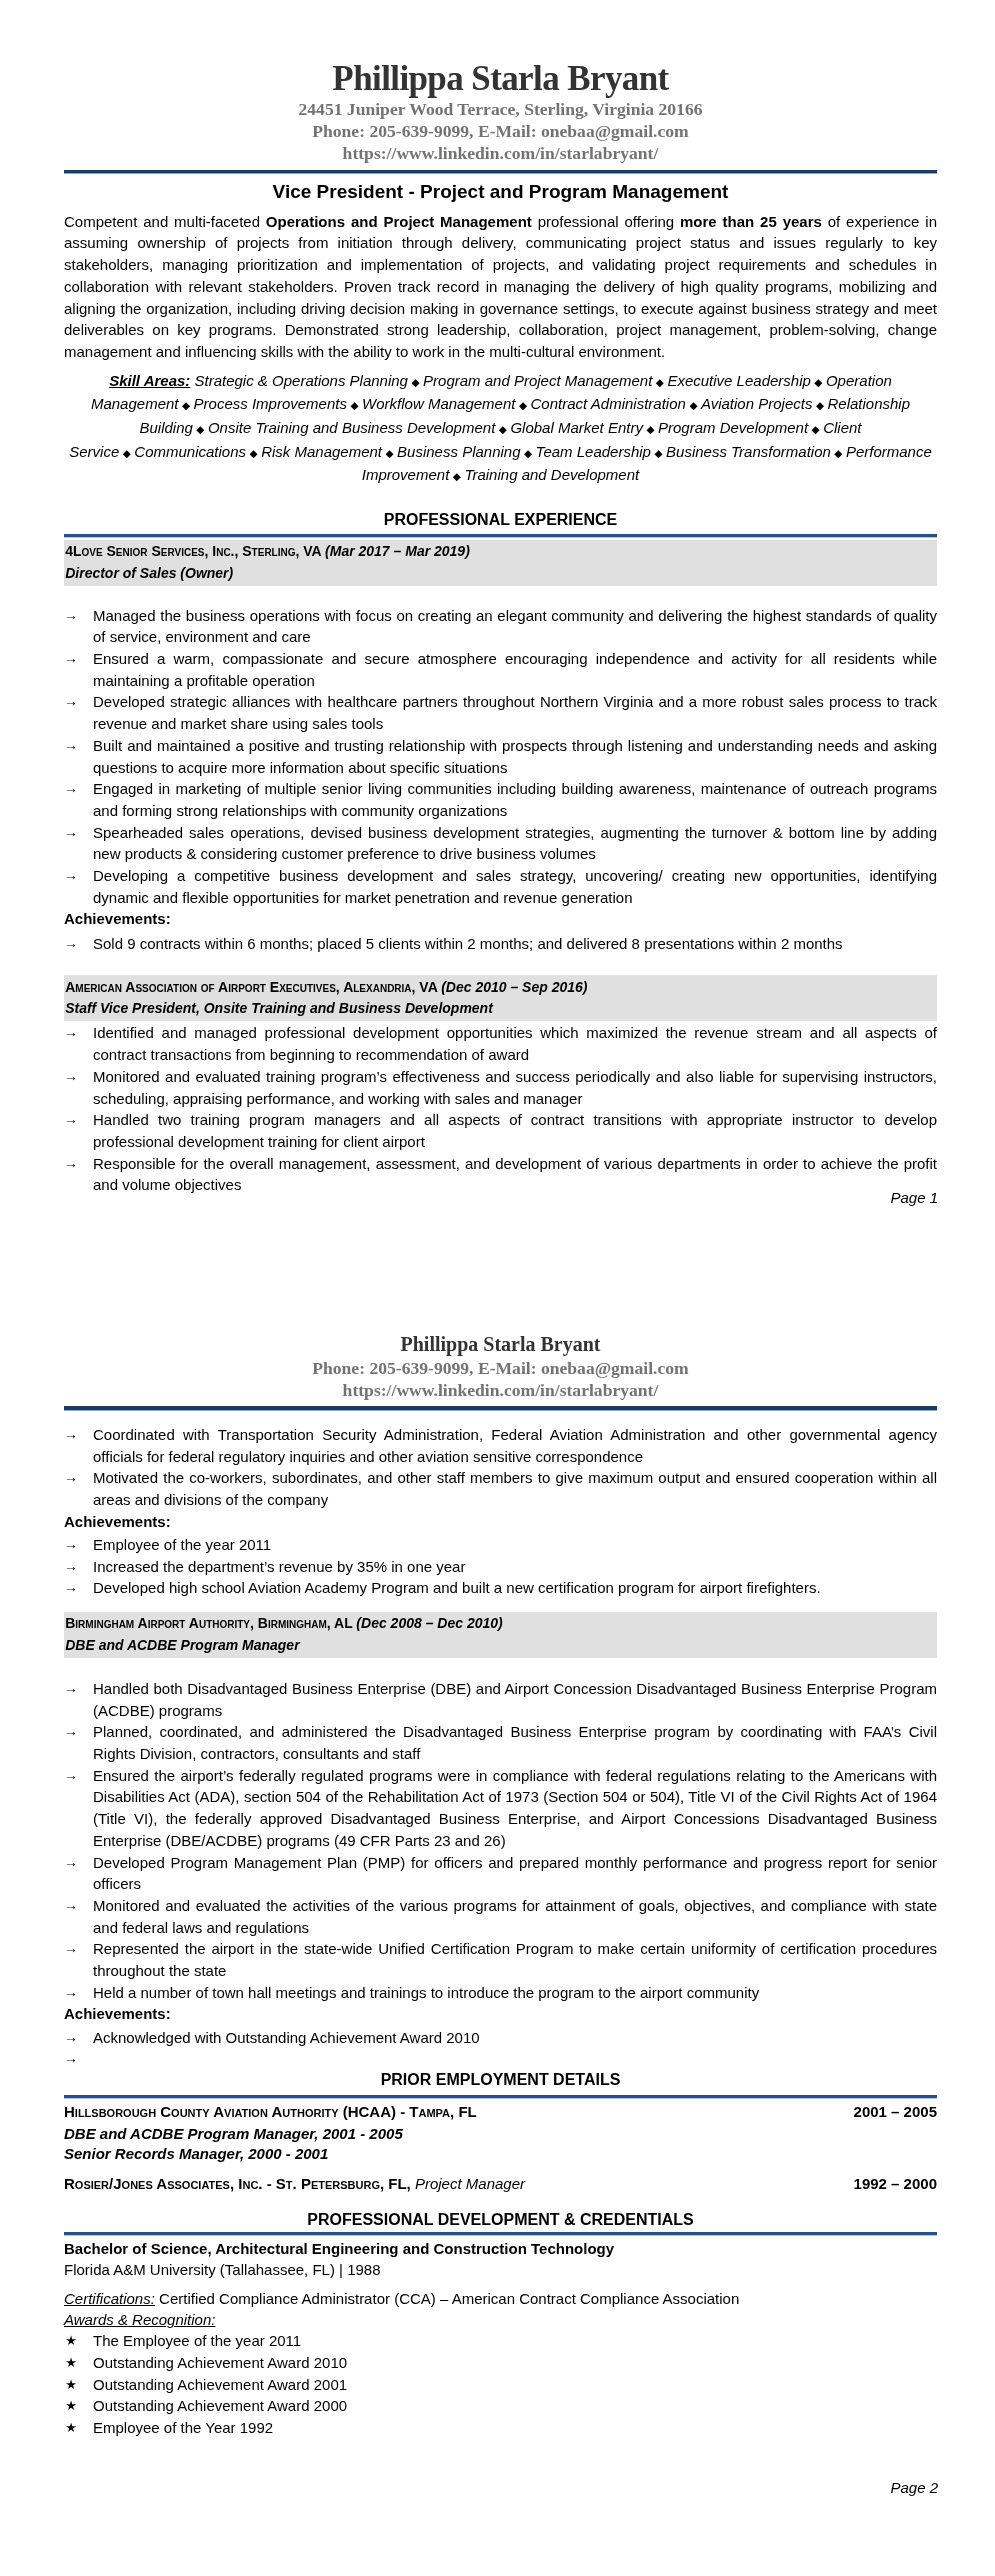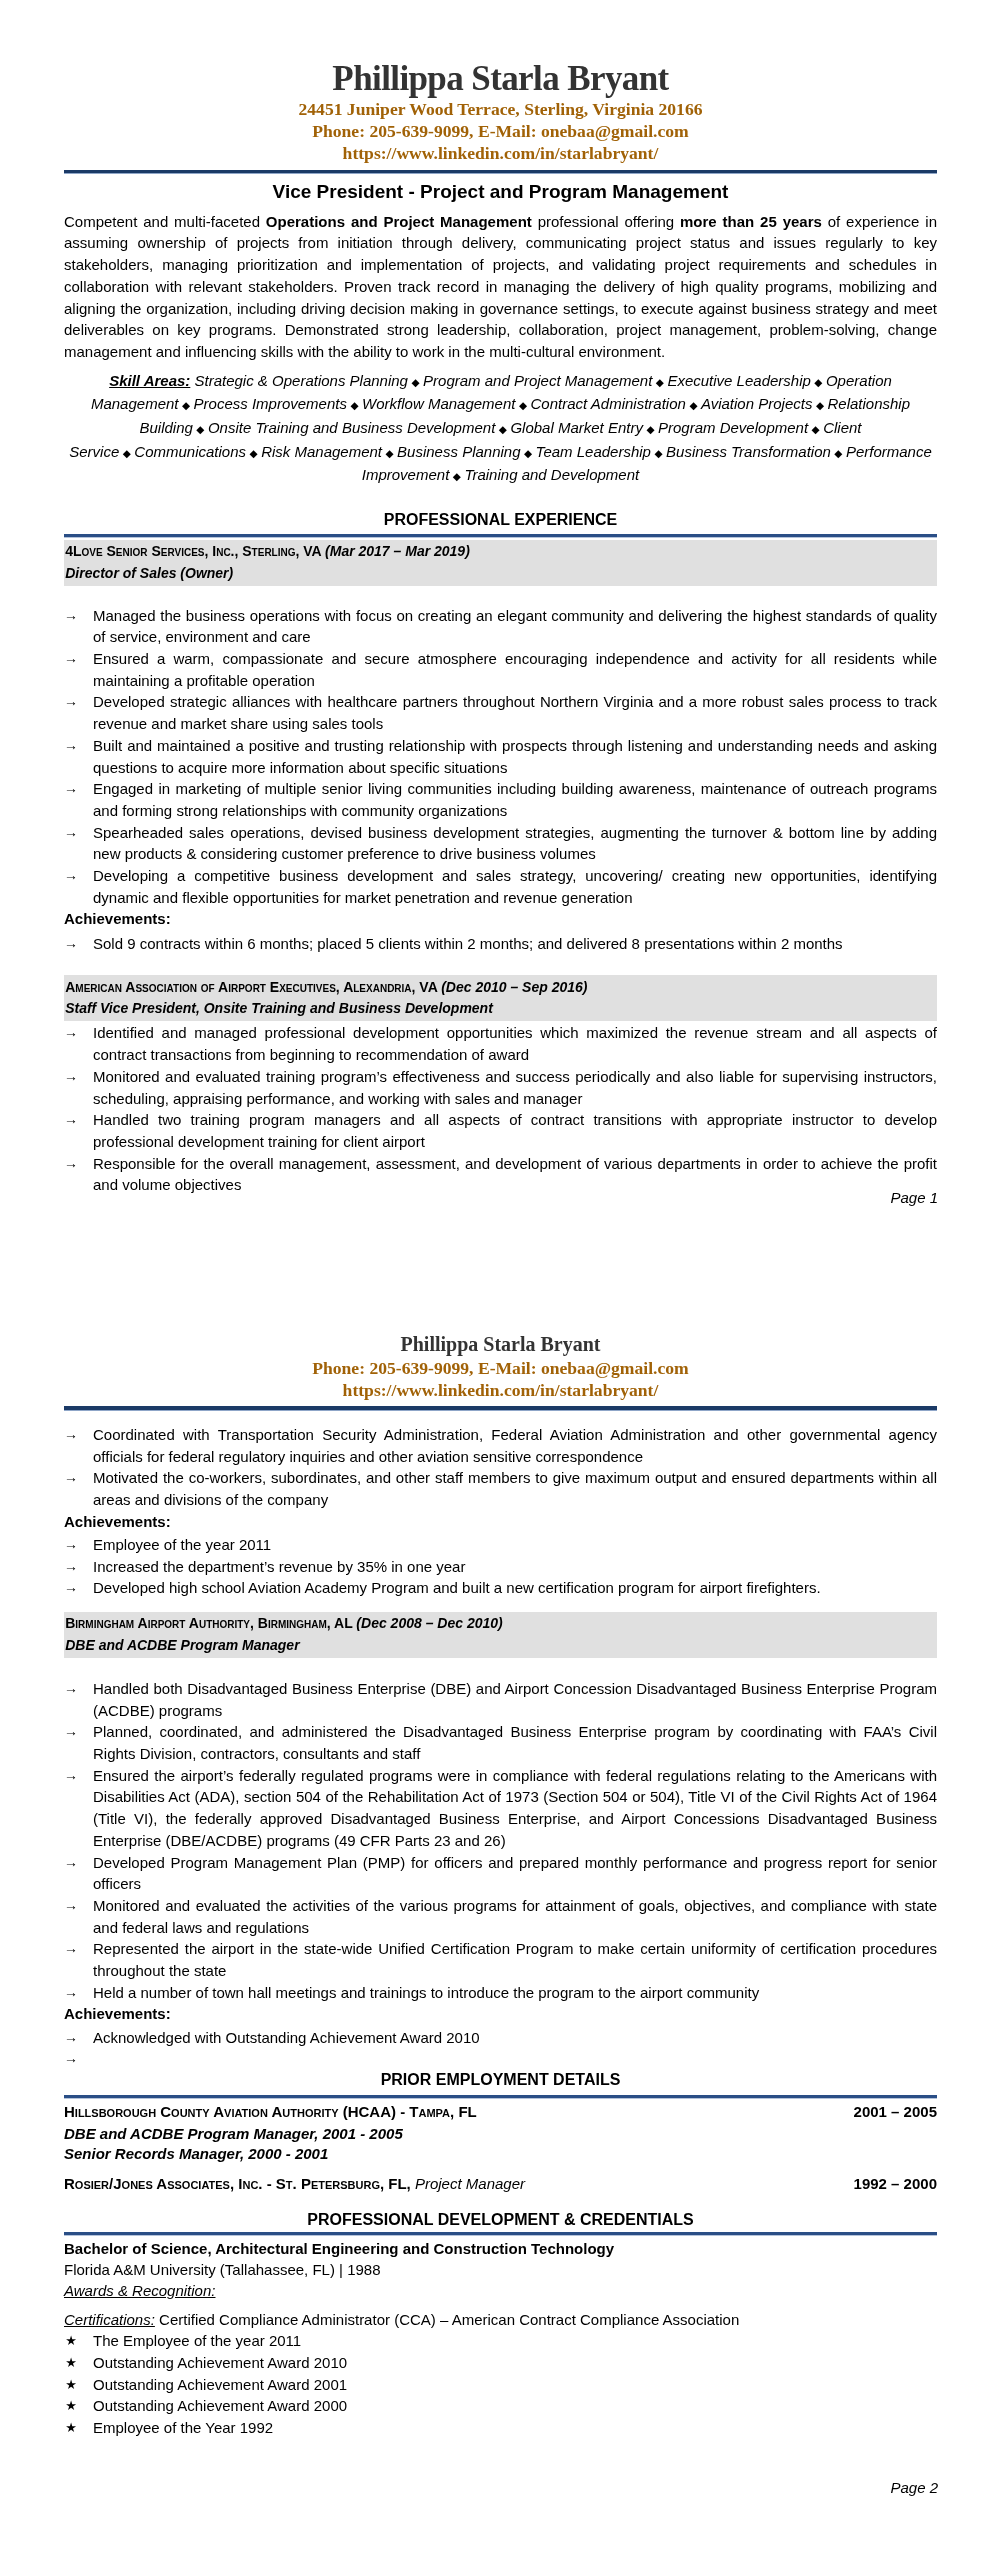--- a/index.html
+++ b/index.html
@@ -4,21 +4,21 @@
 <style>
   html, body { margin: 0; padding: 0; background: #ffffff; }
   body { width: 995px; height: 2576px; position: relative; overflow: hidden;
          font-family: "Liberation Sans", sans-serif; color: #000; }
   .page { position: absolute; left: 0; width: 995px; }
   .content { position: absolute; left: 64px; width: 873px; }
 
   .name { font-family: "Liberation Serif", serif; font-weight: bold; color: #333;
           text-align: center; font-size: 35px; line-height: 39px; letter-spacing: -0.6px; }
   .name.small { font-size: 20px; line-height: 24.6px; letter-spacing: 0; }
-  .contact { font-family: "Liberation Serif", serif; font-weight: bold; color: #a16207;
+  .contact { font-family: "Liberation Serif", serif; font-weight: bold; color: #737373;
              text-align: center; font-size: 17.6px; line-height: 22px; }
   .rule-thick { height: 3.5px; background: #1b3a66; border-bottom: 1.2px solid #8fa6c8; }
   .rule { height: 2.9px; background: #2a4e86; border-bottom: 1.2px solid #b4c3da; }
 
   .headline { text-align: center; font-weight: bold; font-size: 19px; line-height: 23.4px; }
   .summary { font-size: 15px; line-height: 21.7px; text-align: justify; }
   .summary b { font-weight: bold; }
 
   .skills { text-align: center; font-style: italic; font-size: 15px; line-height: 21.7px; }
   .skills .lbl { font-weight: bold; text-decoration: underline; }
@@ -114,21 +114,21 @@
 
 <div class="page" style="top:1288px;height:1288px;">
   <div class="content" style="top:44px;">
     <div class="name small">Phillippa Starla Bryant</div>
     <div class="contact">Phone: 205-639-9099, E-Mail: onebaa@gmail.com</div>
     <div class="contact">https://www.linkedin.com/in/starlabryant/</div>
     <div class="rule-thick" style="margin-top:5.9px;"></div>
 
     <ul class="arrows" id="cont-bullets" style="margin-top:13px;">
         <li><span class="ar">→</span><span>Coordinated with Transportation Security Administration, Federal Aviation Administration and other governmental agency officials for federal regulatory inquiries and other aviation sensitive correspondence</span></li>
-        <li><span class="ar">→</span><span>Motivated the co-workers, subordinates, and other staff members to give maximum output and ensured departments within all areas and divisions of the company</span></li>
+        <li><span class="ar">→</span><span>Motivated the co-workers, subordinates, and other staff members to give maximum output and ensured cooperation within all areas and divisions of the company</span></li>
       </ul>
     <div class="ach">Achievements:</div>
     <ul class="arrows" id="cont-ach" style="margin-top:1.2px;">
         <li><span class="ar">→</span><span>Employee of the year 2011</span></li>
         <li><span class="ar">→</span><span>Increased the department’s revenue by 35% in one year</span></li>
         <li><span class="ar">→</span><span>Developed high school Aviation Academy Program and built a new certification program for airport firefighters.</span></li>
       </ul>
 
     <div style="margin-top:13px;">
       <div class="band">
@@ -167,25 +167,25 @@
             <span class="co"><span>Rosier/Jones Associates, Inc. - St. Petersburg, FL,</span><span class="ttl"> Project Manager</span></span>
             <span class="yrs">1992 – 2000</span>
           </div>
         </div>
       </div>
 
     <div class="sec-title" style="margin-top:15px;">PROFESSIONAL DEVELOPMENT &amp; CREDENTIALS</div>
     <div class="rule" style="margin-top:2.3px;"></div>
     <div class="degree" style="margin-top:2.3px;">Bachelor of Science, Architectural Engineering and Construction Technology</div>
     <div class="school">Florida A&amp;M University (Tallahassee, FL) | 1988</div>
+    <div class="cert" style="margin-top:8.2px;">
+      <span class="u">Certifications:</span><span> Certified Compliance Administrator (CCA) – American Contract Compliance Association</span>
+    </div>
     <div class="cert">
       <span class="u">Awards &amp; Recognition:</span>
-    </div>
-    <div class="cert" style="margin-top:8.2px;">
-      <span class="u">Certifications:</span><span> Certified Compliance Administrator (CCA) – American Contract Compliance Association</span>
     </div>
     <ul class="stars" id="awards">
         <li><span class="st">★</span><span>The Employee of the year 2011</span></li>
         <li><span class="st">★</span><span>Outstanding Achievement Award 2010</span></li>
         <li><span class="st">★</span><span>Outstanding Achievement Award 2001</span></li>
         <li><span class="st">★</span><span>Outstanding Achievement Award 2000</span></li>
         <li><span class="st">★</span><span>Employee of the Year 1992</span></li>
       </ul>
   </div>
   <div class="pageno" style="top:1191px;">Page 2</div>

